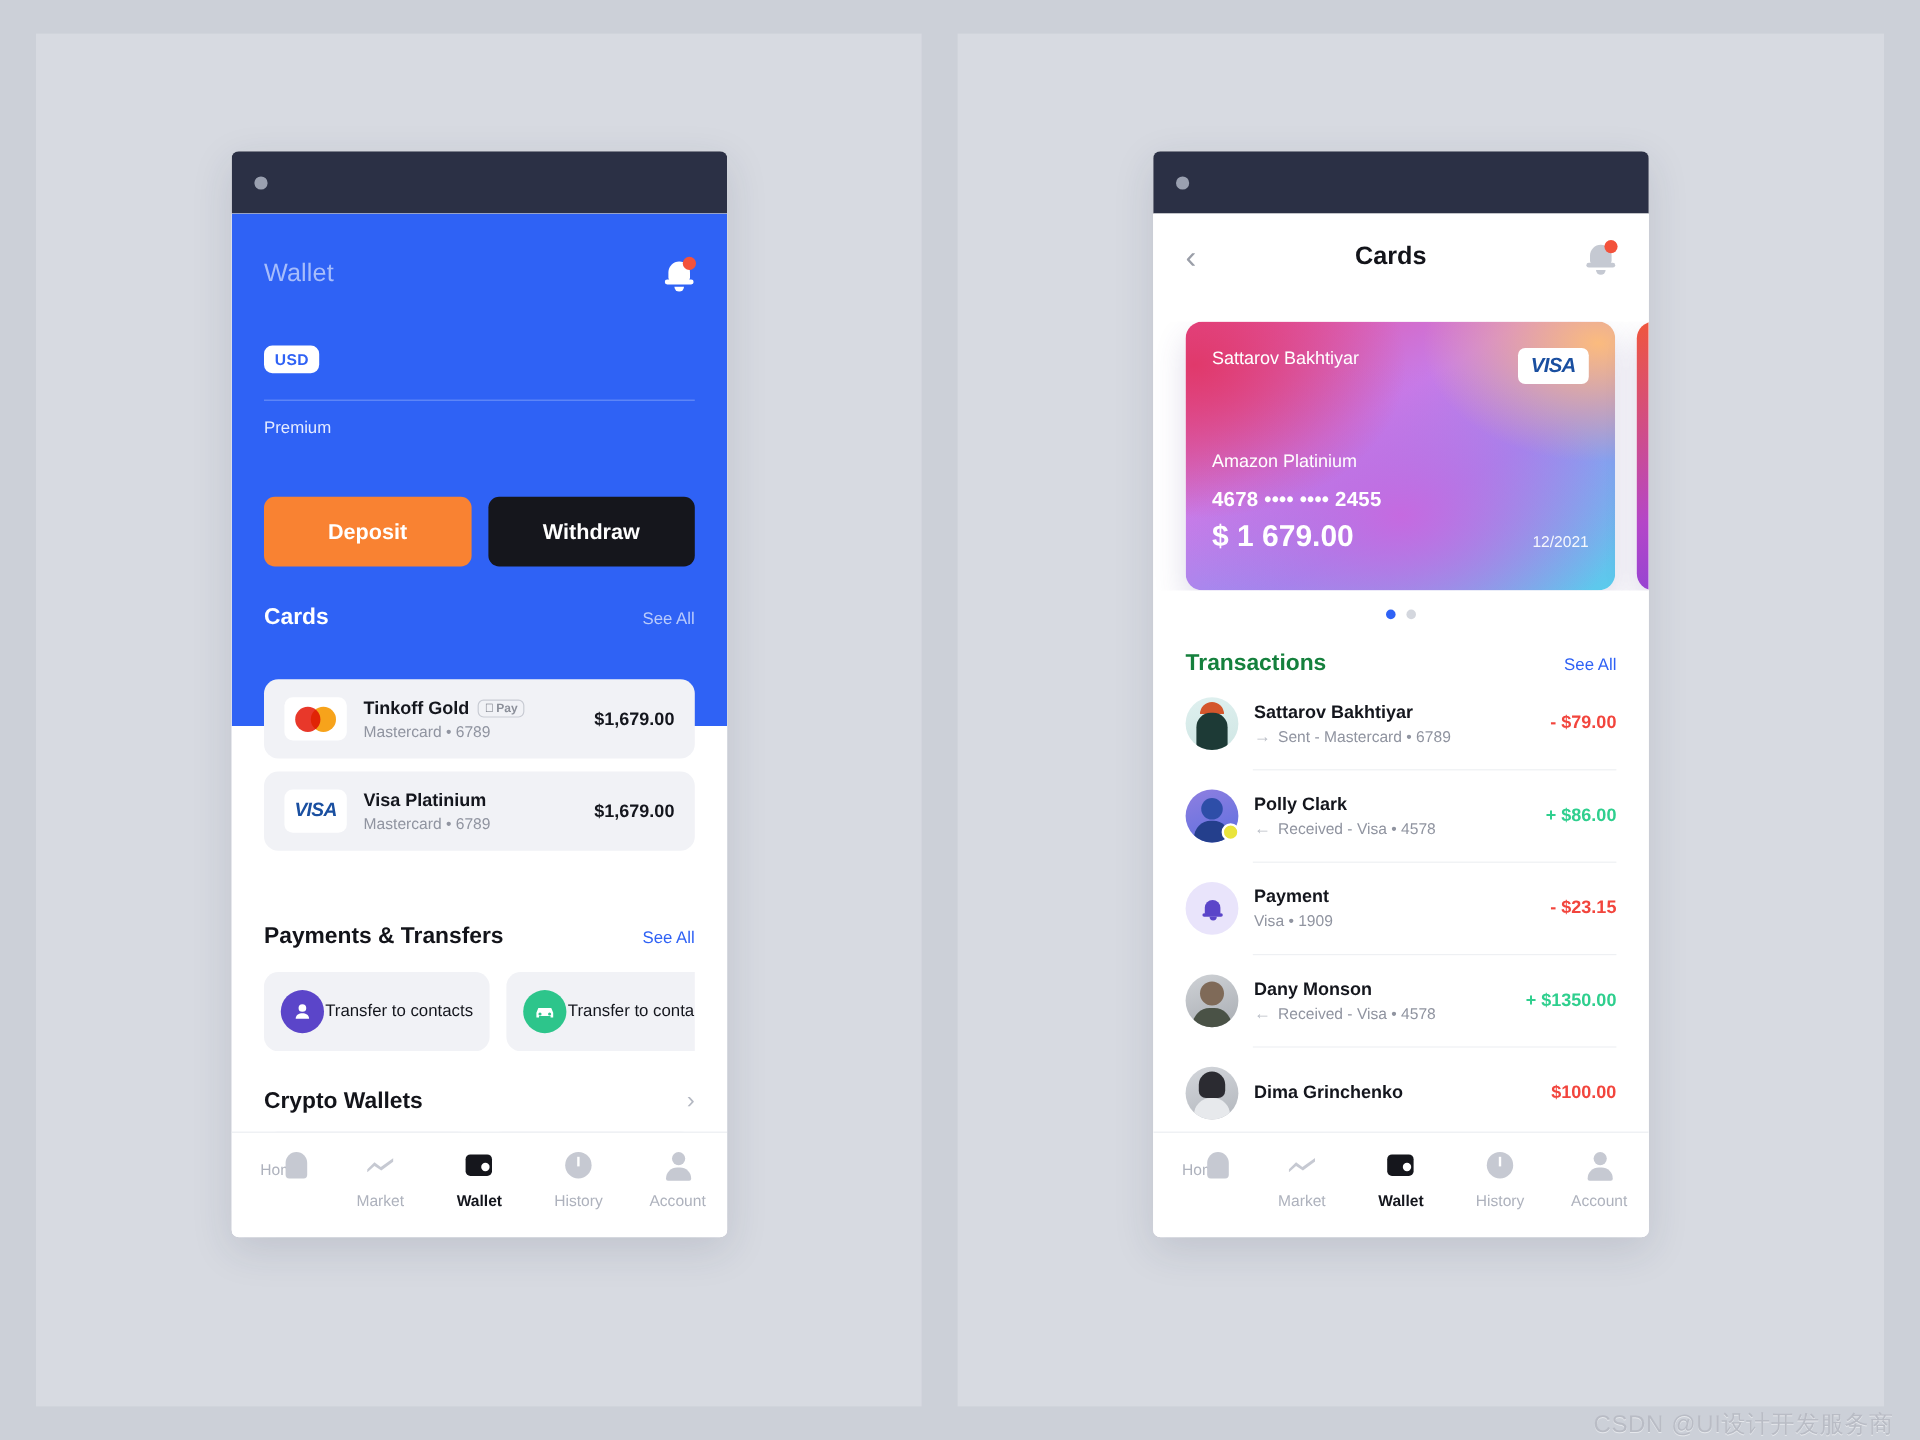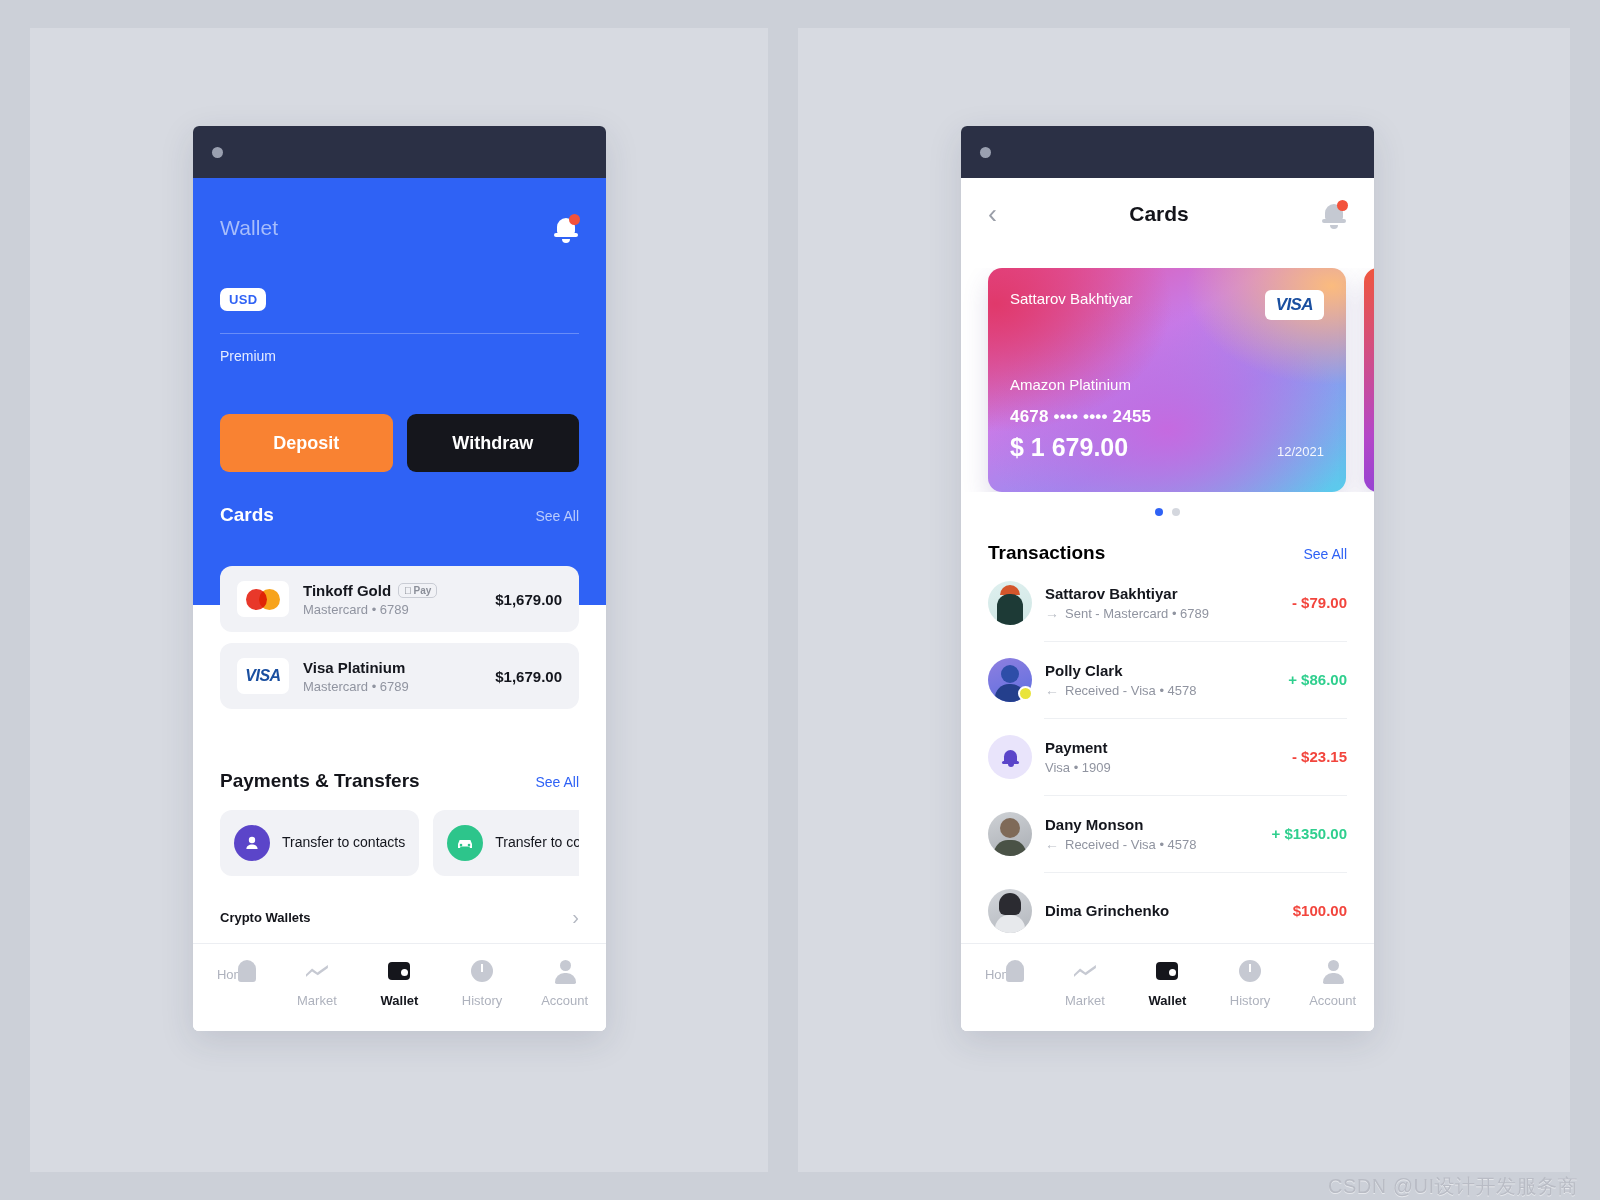--- a/index.html
+++ b/index.html
@@ -112,30 +112,30 @@
   .applepay .apple { font-size: 10px; color: #6b6f79; }
   .card-sub { font-size: 13px; color: #9094a0; margin-top: 3px; }
   .card-amt { font-size: 15px; font-weight: 600; color: #14161d; }
 
   .white-body { background: #fff; padding: 0 27px; }
   .pt-wrap { padding-top: 133px; }
 
   .tiles { display: flex; gap: 14px; margin-top: 18px; overflow: hidden; }
   .tile {
     background: #f1f2f6; border-radius: 12px; height: 66px; min-width: 175px;
-    display: flex; align-items: center; padding: 11px 14px; gap: 12px; flex: 0 0 auto;
+    display: flex; align-items: center; padding: 11px 14px; gap: 1px; flex: 0 0 auto;
   }
   .tcircle { width: 36px; height: 36px; border-radius: 50%; flex: 0 0 auto;
              display:flex; align-items:center; justify-content:center; }
   .tcircle.violet { background: #5b45c9; }
   .tcircle.green  { background: #2dc58b; }
   .tlabel { font-size: 14px; font-weight: 500; color: #14161d; line-height: 1.25; }
 
   .crypto-head { display: flex; align-items: center; justify-content: space-between; margin-top: 30px; }
-  .crypto-head .t { font-size: 13px; font-weight: 700; color: #13141a; }
+  .crypto-head .t { font-size: 19px; font-weight: 700; color: #13141a; }
   .chev-r { color: #b4b8c2; font-size: 20px; }
   .crypto-tiles { display: flex; gap: 14px; margin-top: 14px; }
   .ct { background: #f1f2f6; border-radius: 12px; height: 66px; flex: 1;
         display: flex; align-items: center; padding: 0 14px; gap: 10px; overflow: hidden; }
   .cc { width: 34px; height: 34px; border-radius: 50%; flex: 0 0 auto; }
   .cc.eth { background: #5b45c9; }
   .cc.btc { background: #f7931a; }
   .ctext { font-size: 14px; font-weight: 700; color: #14161d; white-space: nowrap; }
 
   
@@ -220,21 +220,21 @@
   .cc-num  { font-size: 17px; font-weight: 700; margin-top: 14px; letter-spacing: .2px; }
   .cc-bot  { display: flex; align-items: flex-end; justify-content: space-between; margin-top: 6px; }
   .cc-amt  { font-size: 25px; font-weight: 600; }
   .cc-exp  { font-size: 13px; opacity: .92; padding-bottom: 3px; }
 
   .dots { display: flex; justify-content: center; gap: 9px; margin-top: 16px; }
   .dots i { width: 8px; height: 8px; border-radius: 50%; background: #d4d7de; display:block; }
   .dots i.on { background: #2f62f5; }
 
   .tx-head { display: flex; align-items: baseline; justify-content: space-between; padding: 26px 27px 0 27px; }
-  .tx-head .t { font-size: 19px; font-weight: 700; color: #000000; }
+  .tx-head .t { font-size: 19px; font-weight: 700; color: #15803d; }
   .tx-head .a { font-size: 14px; color: #2f62f5; cursor: pointer; }
 
   .tx-list { padding: 0 27px; }
   .tx-row { display: flex; align-items: center; height: 77px; position: relative; }
   .tx-row + .tx-row:before {
     content:""; position: absolute; left: 56px; right: 0; top: 0; height: 1px; background: #eef0f3;
   }
   .ava { width: 44px; height: 44px; border-radius: 50%; flex: 0 0 auto; position: relative; overflow: hidden; }
   .ava.a1 { background: linear-gradient(170deg,#dff0ef 0%,#cfe6e4 100%); }
   .ava.a1:before { content:""; position:absolute; left:12px; top:4px; width:20px; height:10px; background:#d4562c; border-radius:10px 10px 0 0; }

